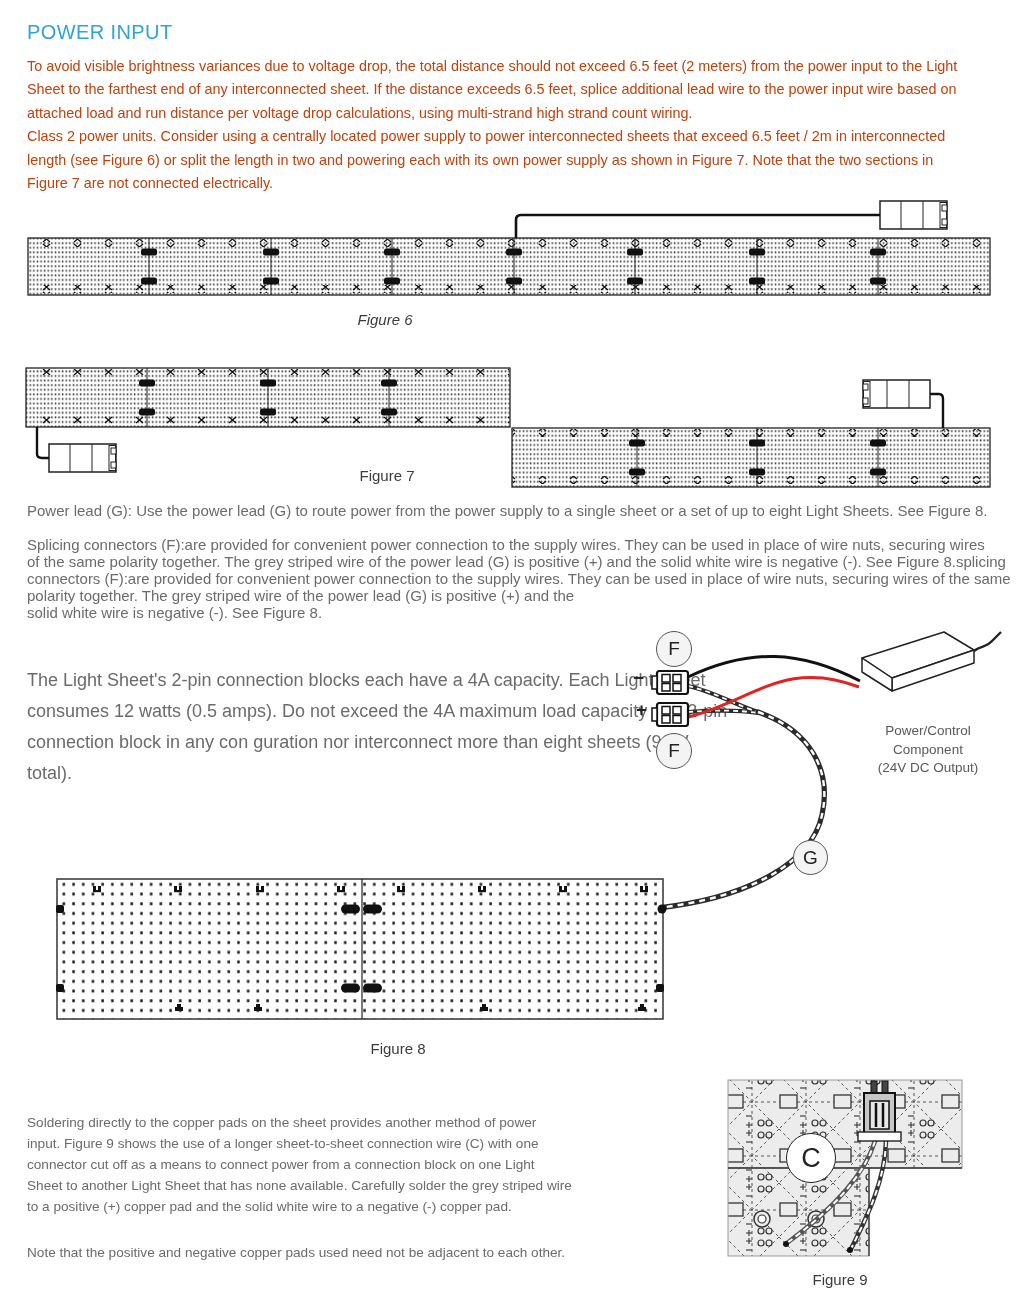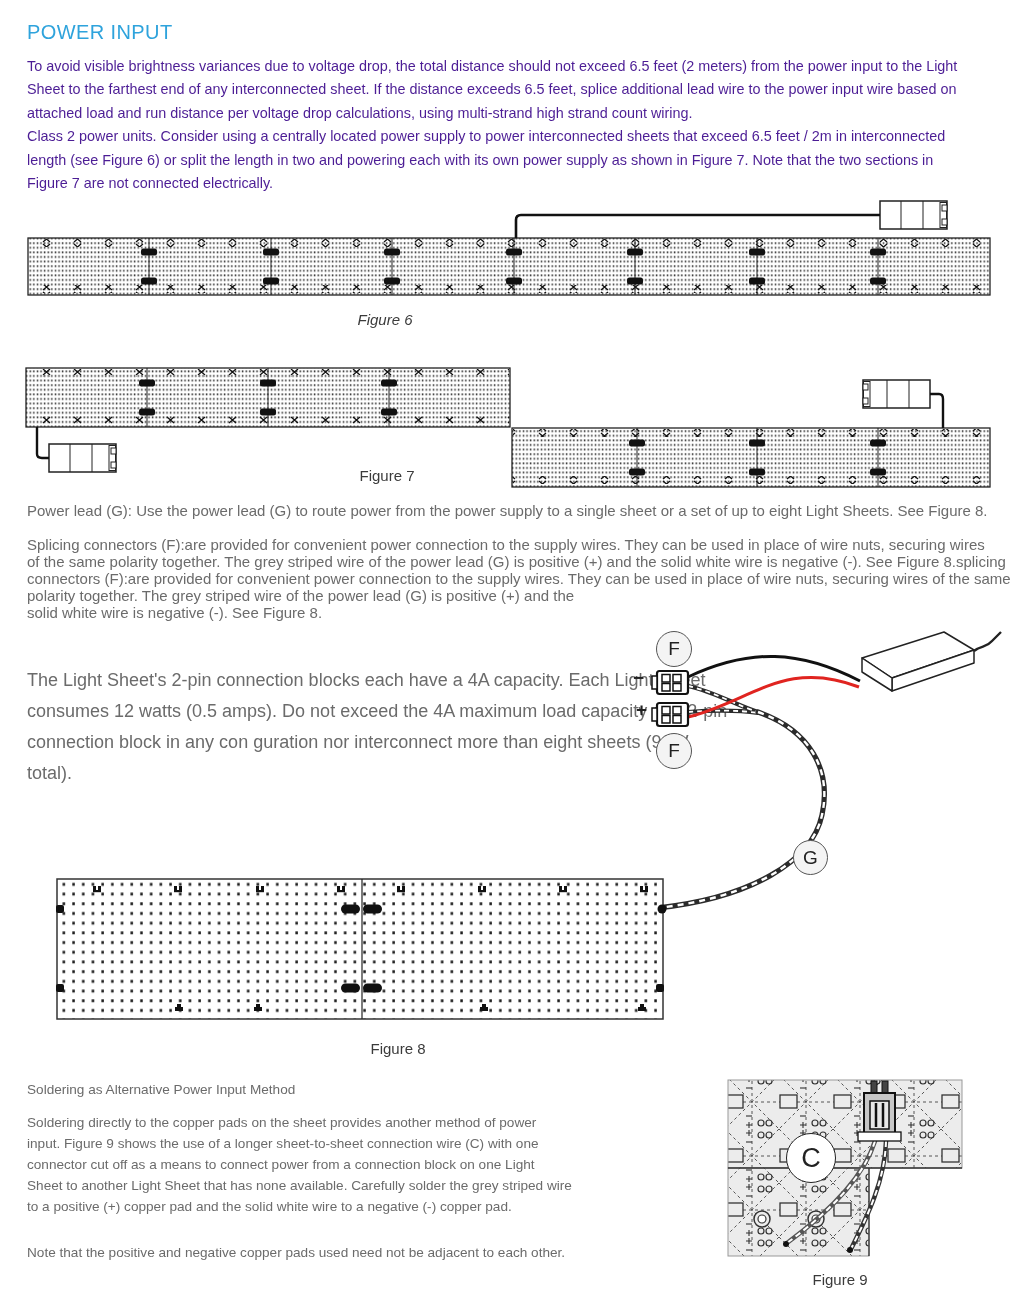--- a/index.html
+++ b/index.html
@@ -1,20 +1,20 @@
 <!DOCTYPE html>
 <html><head>
 <meta charset="utf-8">
 <style>
   html,body{margin:0;padding:0;background:#fff;}
   .page{position:relative;width:1022px;height:1292px;background:#ffffff;overflow:hidden;
         font-family:"Liberation Sans", sans-serif;}
   .abs{position:absolute;}
   .title{font-size:20px;letter-spacing:.4px;color:#2ea3dc;font-weight:400;}
-  .body-lg{font-size:14.4px;line-height:23.4px;color:#4c1d95;white-space:nowrap;}
+  .body-lg{font-size:14.4px;line-height:23.4px;color:#c2410c;white-space:nowrap;}
   .body-sm{font-size:15px;line-height:16.9px;color:#6b6b6b;white-space:nowrap;}
   .body-md{font-size:18px;line-height:31px;color:#6b6b6b;white-space:nowrap;}
   .body-sol{font-size:13.6px;line-height:21px;color:#6b6b6b;white-space:nowrap;}
   .figlabel{font-size:15px;color:#3b3b3b;text-align:center;width:130px;}
   .circle{border-radius:50%;background:#f4f4f4;border:1.6px solid #555;color:#222;
           display:flex;align-items:center;justify-content:center;font-size:19px;}
   .sign{color:#222;font-size:19px;font-weight:bold;}
   .caption{font-size:13.5px;line-height:18.5px;color:#595959;text-align:center;width:170px;}
   svg{display:block;}
 </style>
@@ -185,20 +185,21 @@
       <path d="M262,38 L262,52 L292,71 L292,58 Z"></path>
       <path d="M374,31 C382,25 386,28 392,21 L401,12" fill="none" stroke-width="2.4"></path>
     </g>
   </svg>
 
   <div class="abs circle" style="left:656px;top:631px;width:34px;height:34px;">F</div>
   <div class="abs circle" style="left:656px;top:733px;width:34px;height:34px;">F</div>
   <div class="abs sign" style="left:633px;top:667px;">−</div>
   <div class="abs sign" style="left:636px;top:699px;">+</div>
   <div class="abs circle" style="left:793px;top:840px;width:33px;height:33px;">G</div>
+  <div class="abs caption" style="left:843px;top:722px;">Power/Control<br>Component<br>(24V DC Output)</div>
 
   <svg class="abs" style="left:40px;top:870px;" width="650" height="160" viewBox="0 0 650 160">
     <rect x="17" y="9" width="606" height="140" fill="url(#gridDots)" stroke="#333" stroke-width="1.5"></rect>
     <path d="M322,9 V149" stroke="#222" stroke-width="1.2" fill="none"></path>
     <g fill="#111">
       <rect x="301" y="34.5" width="19" height="9" rx="4.5"></rect>
         <rect x="323" y="34.5" width="19" height="9" rx="4.5"></rect>
       <rect x="301" y="113.5" width="19" height="9" rx="4.5"></rect>
         <rect x="323" y="113.5" width="19" height="9" rx="4.5"></rect>
     </g>
@@ -220,21 +221,20 @@
     </g>
     <g>
       <use href="#amark" x="135" y="134"></use>
         <use href="#amark" x="214" y="134"></use>
         <use href="#amark" x="440" y="134"></use>
         <use href="#amark" x="598" y="134"></use>
     </g>
   </svg>
   <div class="abs figlabel" style="left:333px;top:1040px;">Figure 8</div>
 
-  <div class="abs body-sol" style="left:27px;top:1079px;">Soldering as Alternative Power Input Method</div>
   <div class="abs body-sol" style="left:27px;top:1112px;">Soldering directly to the copper pads on the sheet provides another method of power<br>input. Figure 9 shows the use of a longer sheet-to-sheet connection wire (C) with one<br>connector cut off as a means to connect power from a connection block on one Light<br>Sheet to another Light Sheet that has none available. Carefully solder the grey striped wire<br>to a positive (+) copper pad and the solid white wire to a negative (-) copper pad.</div>
   <div class="abs body-sol" style="left:27px;top:1242px;">Note that the positive and negative copper pads used need not be adjacent to each other.</div>
 
   <svg class="abs" style="left:725px;top:1075px;" width="297" height="195" viewBox="0 0 297 195">
     <rect x="3" y="5" width="234" height="88" fill="url(#pcb)" stroke="#999" stroke-width="1"></rect>
     <rect x="3" y="93" width="141" height="88" fill="url(#pcb)" stroke="#999" stroke-width="1"></rect>
     <path d="M3,93 H237" stroke="#333" stroke-width="1.5" fill="none"></path>
     <path d="M144,93 V181" stroke="#333" stroke-width="1.3" fill="none"></path>
     <g>
       <circle cx="37" cy="144" r="8" fill="#ececec" stroke="#333" stroke-width="1.5"></circle>

